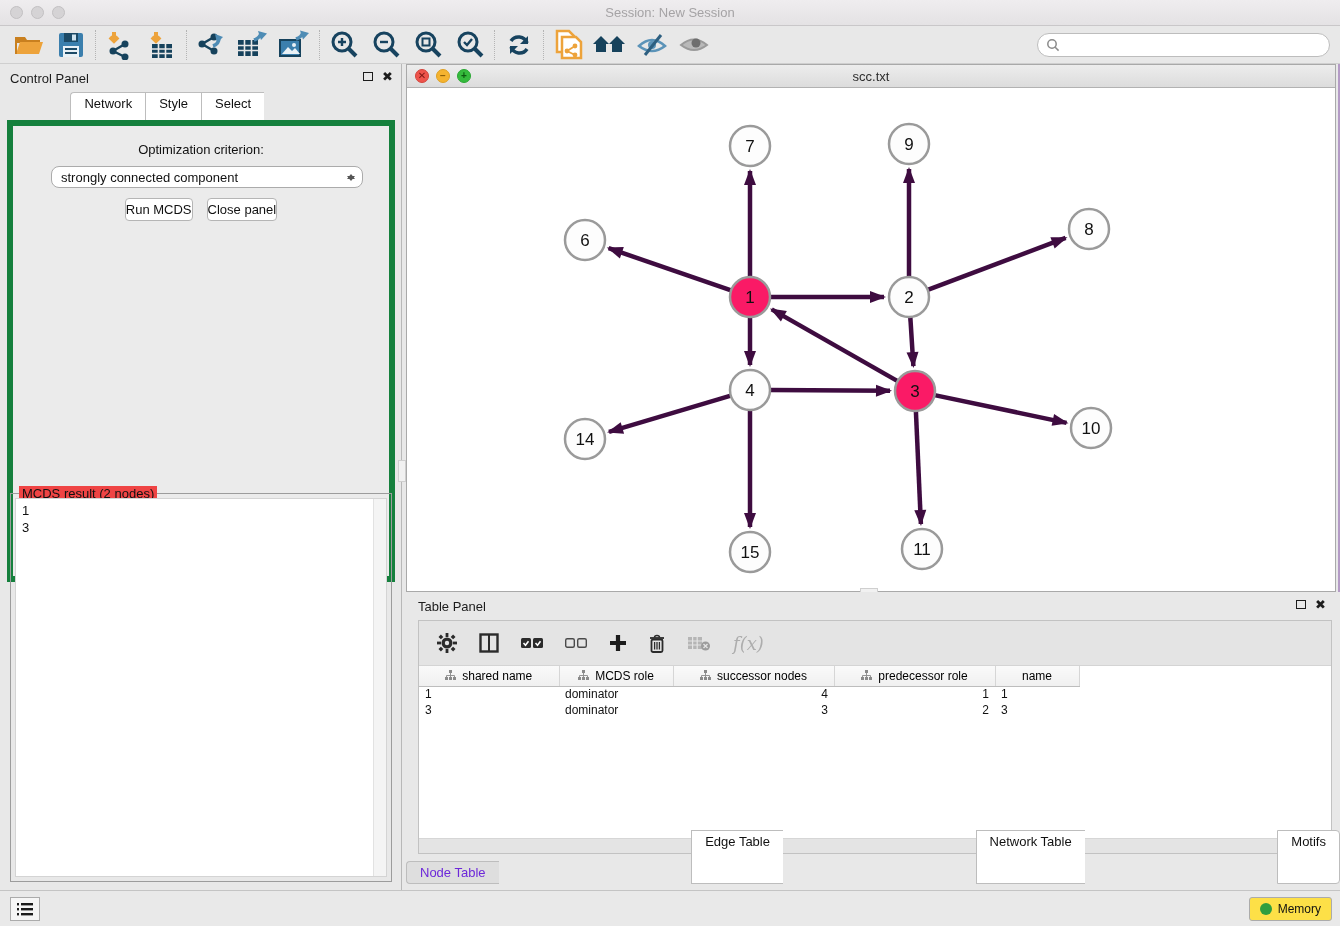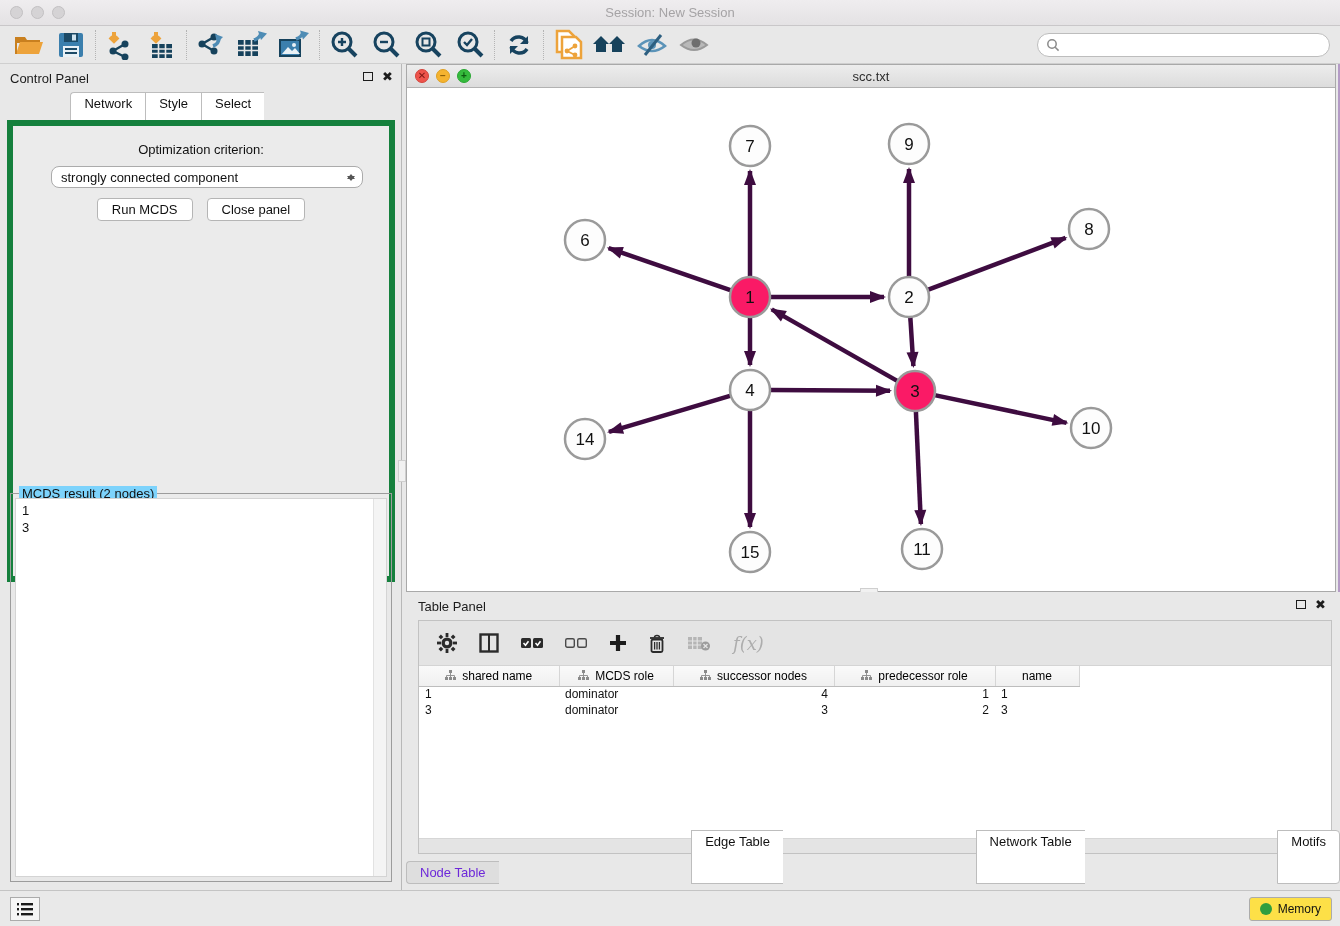--- a/index.html
+++ b/index.html
@@ -34,24 +34,24 @@
   .seg:last-child { border-radius:0 4px 4px 0; border-right:1px solid #bdbdbd; }
   .seg.active { background:#dedede; color:#6d28d9;margin-top:31px; }
 
   .cp-inner { position:absolute; left:7px; top:56px; width:388px; height:462px; background:#ebebeb; border:6px solid #15803d; }
   .opt-label { text-align:center; margin-top:16px; font-size:13px; color:#111; }
   .select { position:absolute; left:38px; top:40px; width:312px; height:22px; background:#fff; border:1px solid #ababab; border-radius:8px; font-size:13px; color:#111; display:flex; align-items:center; padding-left:9px; }
   .select .stepper { position:absolute; right:4px; top:2px; width:14px; height:16px; display:flex; flex-direction:column; align-items:center; justify-content:center; gap:1px; }
   .select .stepper:before { content:""; border:4px solid transparent; border-bottom:5px solid #555; margin-bottom:-2px; }
   .select .stepper:after { content:""; border:4px solid transparent; border-top:5px solid #555; margin-top:-2px; }
   .cp-buttons { position:absolute; left:0; right:0; top:72px; display:flex; justify-content:center; gap:14px; }
-  .btn { background:#fff; border:1px solid #b5b5b5; border-radius:4px; font-size:13px; padding:3px 14px; color:#111; }
+  .btn { background:#fff; border:1px solid #b5b5b5; border-radius:4px; font-size:13px; padding:3px 0; color:#111; }
 
   .fieldset { position:absolute; left:10px; top:429px; width:382px; bottom:8px; border:1px solid #9c9c9c; }
-  .fieldset .legend { position:absolute; left:8px; top:-8px; background:#7dd3fc; padding:0 3px; font-size:13px; color:#111; }
+  .fieldset .legend { position:absolute; left:8px; top:-8px; background:#ef4444; padding:0 3px; font-size:13px; color:#111; }
   .fieldset .fs-body { position:absolute; inset:4px 4px 4px 4px; background:#fff; border:1px solid #d4d4d4; }
   .fs-scroll { position:absolute; right:0; top:0; bottom:0; width:13px; background:#f4f4f4; border-left:1px solid #e2e2e2; }
   .fs-lines { padding:3px 0 0 6px; font-size:13px; color:#111; line-height:17px; white-space:pre; }
 
   
   .net-window { position:absolute; left:406px; top:64px; right:4px; height:528px; background:#fff; border:1px solid #a9a9a9; }
   .net-titlebar { position:relative; height:23px; background:linear-gradient(#ededed,#dcdcdc); border-bottom:1px solid #b2b2b2; }
   .net-tl { position:absolute; left:8px; top:4px; display:flex; gap:7px; }
   .dot { width:14px; height:14px; border-radius:50%; font-size:10px; font-weight:bold; display:flex; align-items:center; justify-content:center; line-height:1; }
   .dot.red { background:#ee544c; border:1px solid #d3443c; color:#7c1714; }

